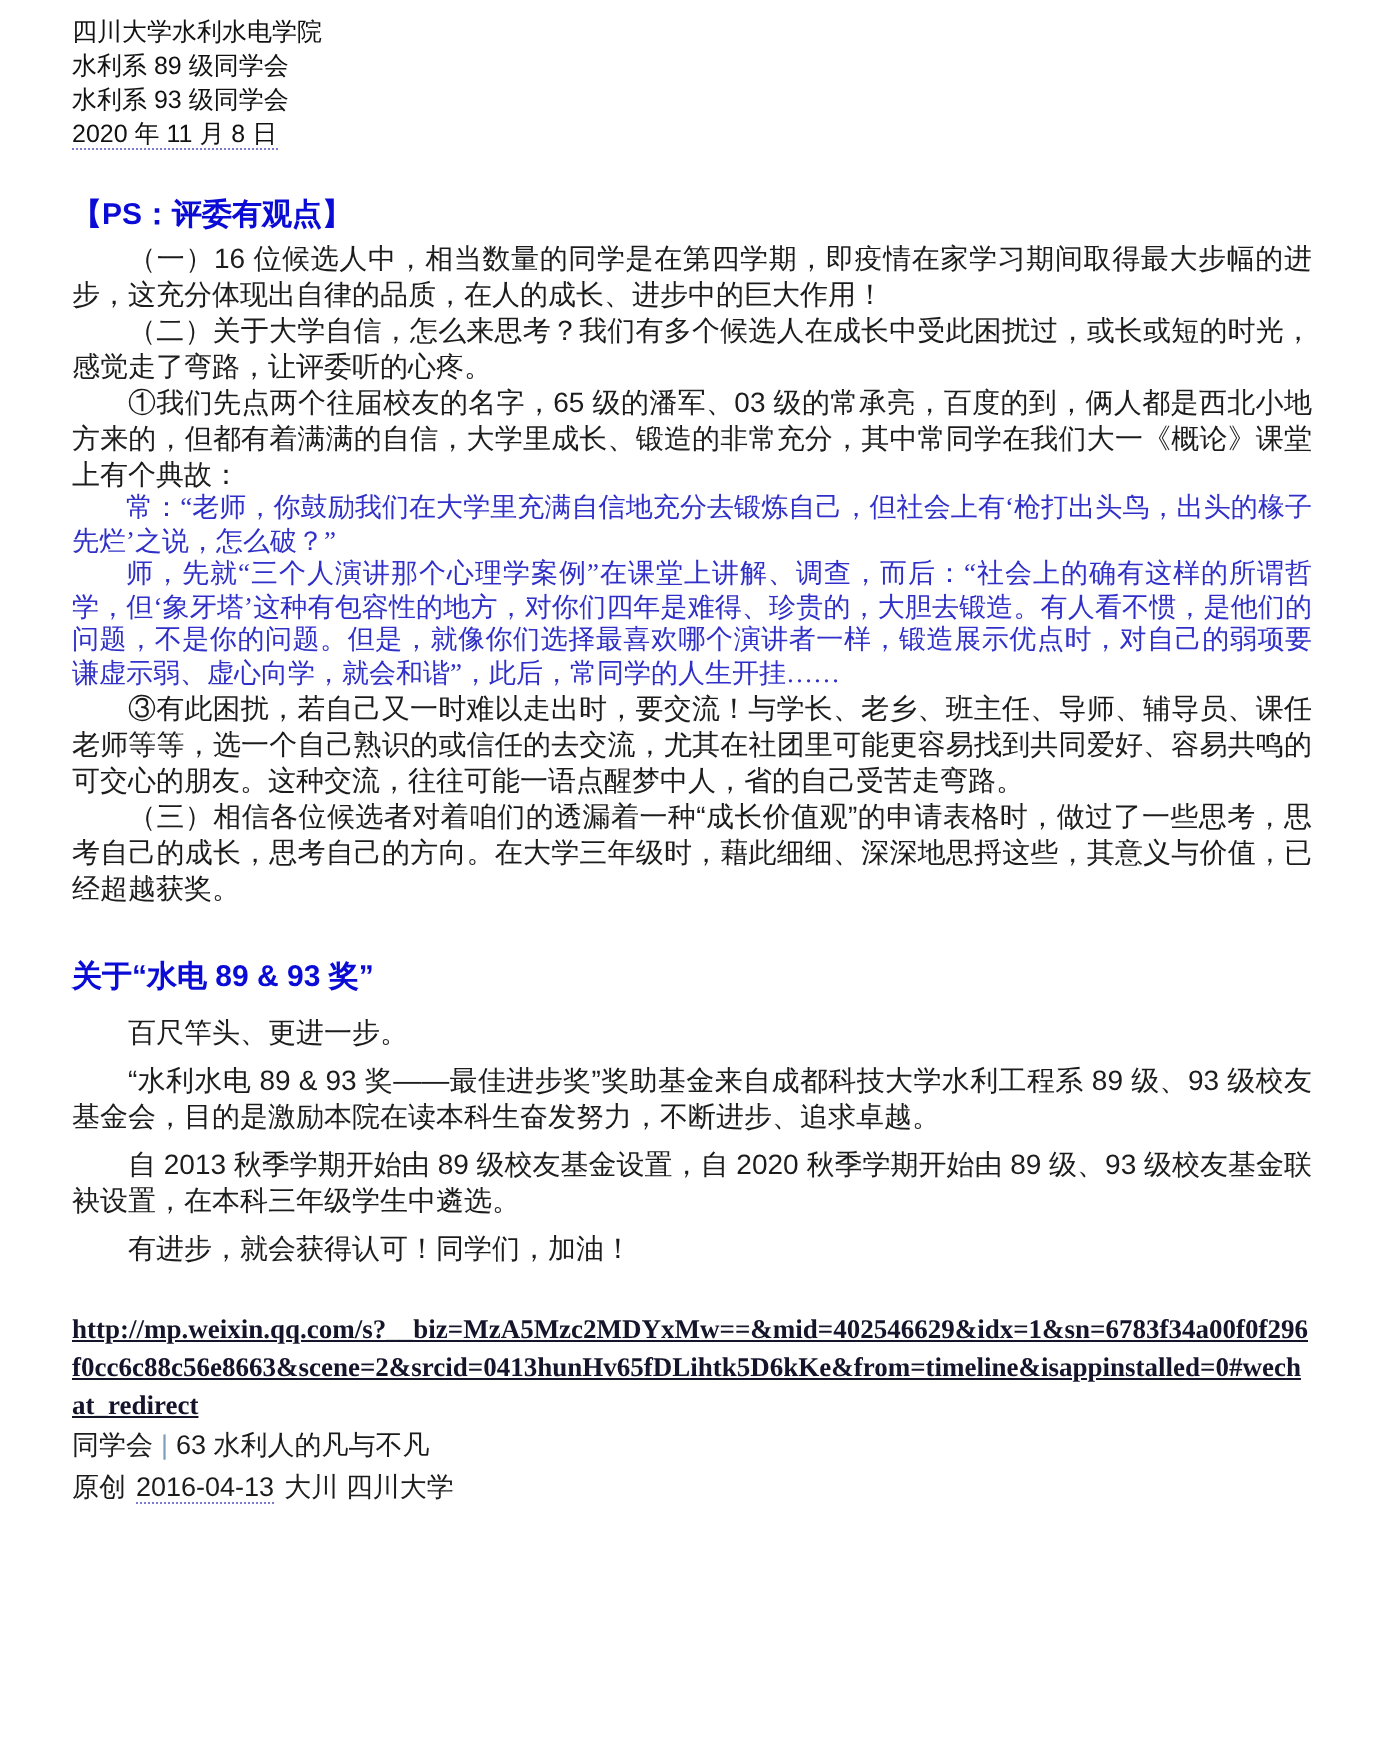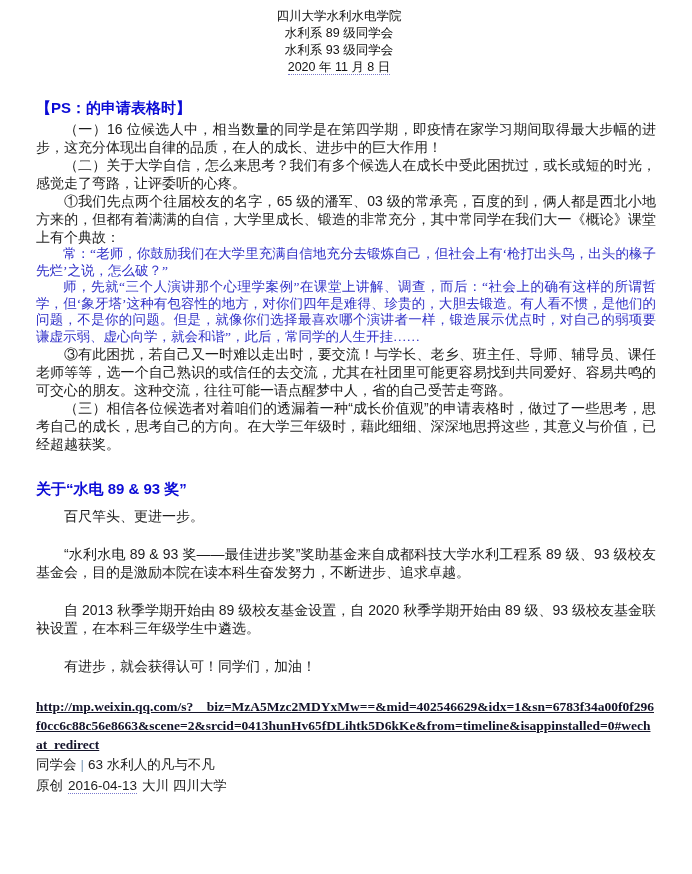--- a/index.html
+++ b/index.html
@@ -8,21 +8,21 @@
     width: 692px;
     height: 874px;
     background: #ffffff;
     overflow: hidden;
     font-family: "Liberation Sans", sans-serif;
     color: #1c1c1c;
     box-sizing: border-box;
     padding: 8px 36px 0 36px;
   }
   .header {
-    text-align: center;
+    text-align: left;
     font-size: 12.5px;
     line-height: 17px;
     padding-right: 14px;
     color: #111111;
   }
   .dotted {
     border-bottom: 1px dotted #7a7ad0;
     padding-bottom: 0px;
   }
   h2.blue-heading {
@@ -36,21 +36,21 @@
     margin-top: 26px;
     margin-bottom: 8px;
   }
   p.body {
     font-size: 14px;
     line-height: 18px;
     margin: 0;
     text-align: justify;
     text-indent: 28px;
   }
-  p.body.spaced { margin-top: 20px; }
+  p.body.spaced { margin-top: 6px; }
   p.quote {
     font-family: "Liberation Serif", serif;
     color: #3030c8;
     font-size: 13.5px;
     line-height: 16.5px;
     margin: 0;
     text-align: justify;
     text-indent: 27px;
   }
   .link-block {
@@ -79,21 +79,21 @@
 
 <div class="doc">
 
   <div class="header">
     <div>四川大学水利水电学院</div>
     <div>水利系 89 级同学会</div>
     <div>水利系 93 级同学会</div>
     <div><span class="dotted">2020 年 11 月 8 日</span></div>
   </div>
 
-  <h2 class="blue-heading">【PS：的申请表格时】</h2>
+  <h2 class="blue-heading">【PS：评委有观点】</h2>
 
   <p class="body">（一）16 位候选人中，相当数量的同学是在第四学期，即疫情在家学习期间取得最大步幅的进步，这充分体现出自律的品质，在人的成长、进步中的巨大作用！</p>
   <p class="body">（二）关于大学自信，怎么来思考？我们有多个候选人在成长中受此困扰过，或长或短的时光，感觉走了弯路，让评委听的心疼。</p>
   <p class="body">①我们先点两个往届校友的名字，65 级的潘军、03 级的常承亮，百度的到，俩人都是西北小地方来的，但都有着满满的自信，大学里成长、锻造的非常充分，其中常同学在我们大一《概论》课堂上有个典故：</p>
 
   <p class="quote">常：“老师，你鼓励我们在大学里充满自信地充分去锻炼自己，但社会上有‘枪打出头鸟，出头的椽子先烂’之说，怎么破？”</p>
   <p class="quote">师，先就“三个人演讲那个心理学案例”在课堂上讲解、调查，而后：“社会上的确有这样的所谓哲学，但‘象牙塔’这种有包容性的地方，对你们四年是难得、珍贵的，大胆去锻造。有人看不惯，是他们的问题，不是你的问题。但是，就像你们选择最喜欢哪个演讲者一样，锻造展示优点时，对自己的弱项要谦虚示弱、虚心向学，就会和谐”，此后，常同学的人生开挂……</p>
 
   <p class="body">③有此困扰，若自己又一时难以走出时，要交流！与学长、老乡、班主任、导师、辅导员、课任老师等等，选一个自己熟识的或信任的去交流，尤其在社团里可能更容易找到共同爱好、容易共鸣的可交心的朋友。这种交流，往往可能一语点醒梦中人，省的自己受苦走弯路。</p>
   <p class="body">（三）相信各位候选者对着咱们的透漏着一种“成长价值观”的申请表格时，做过了一些思考，思考自己的成长，思考自己的方向。在大学三年级时，藉此细细、深深地思捋这些，其意义与价值，已经超越获奖。</p>

